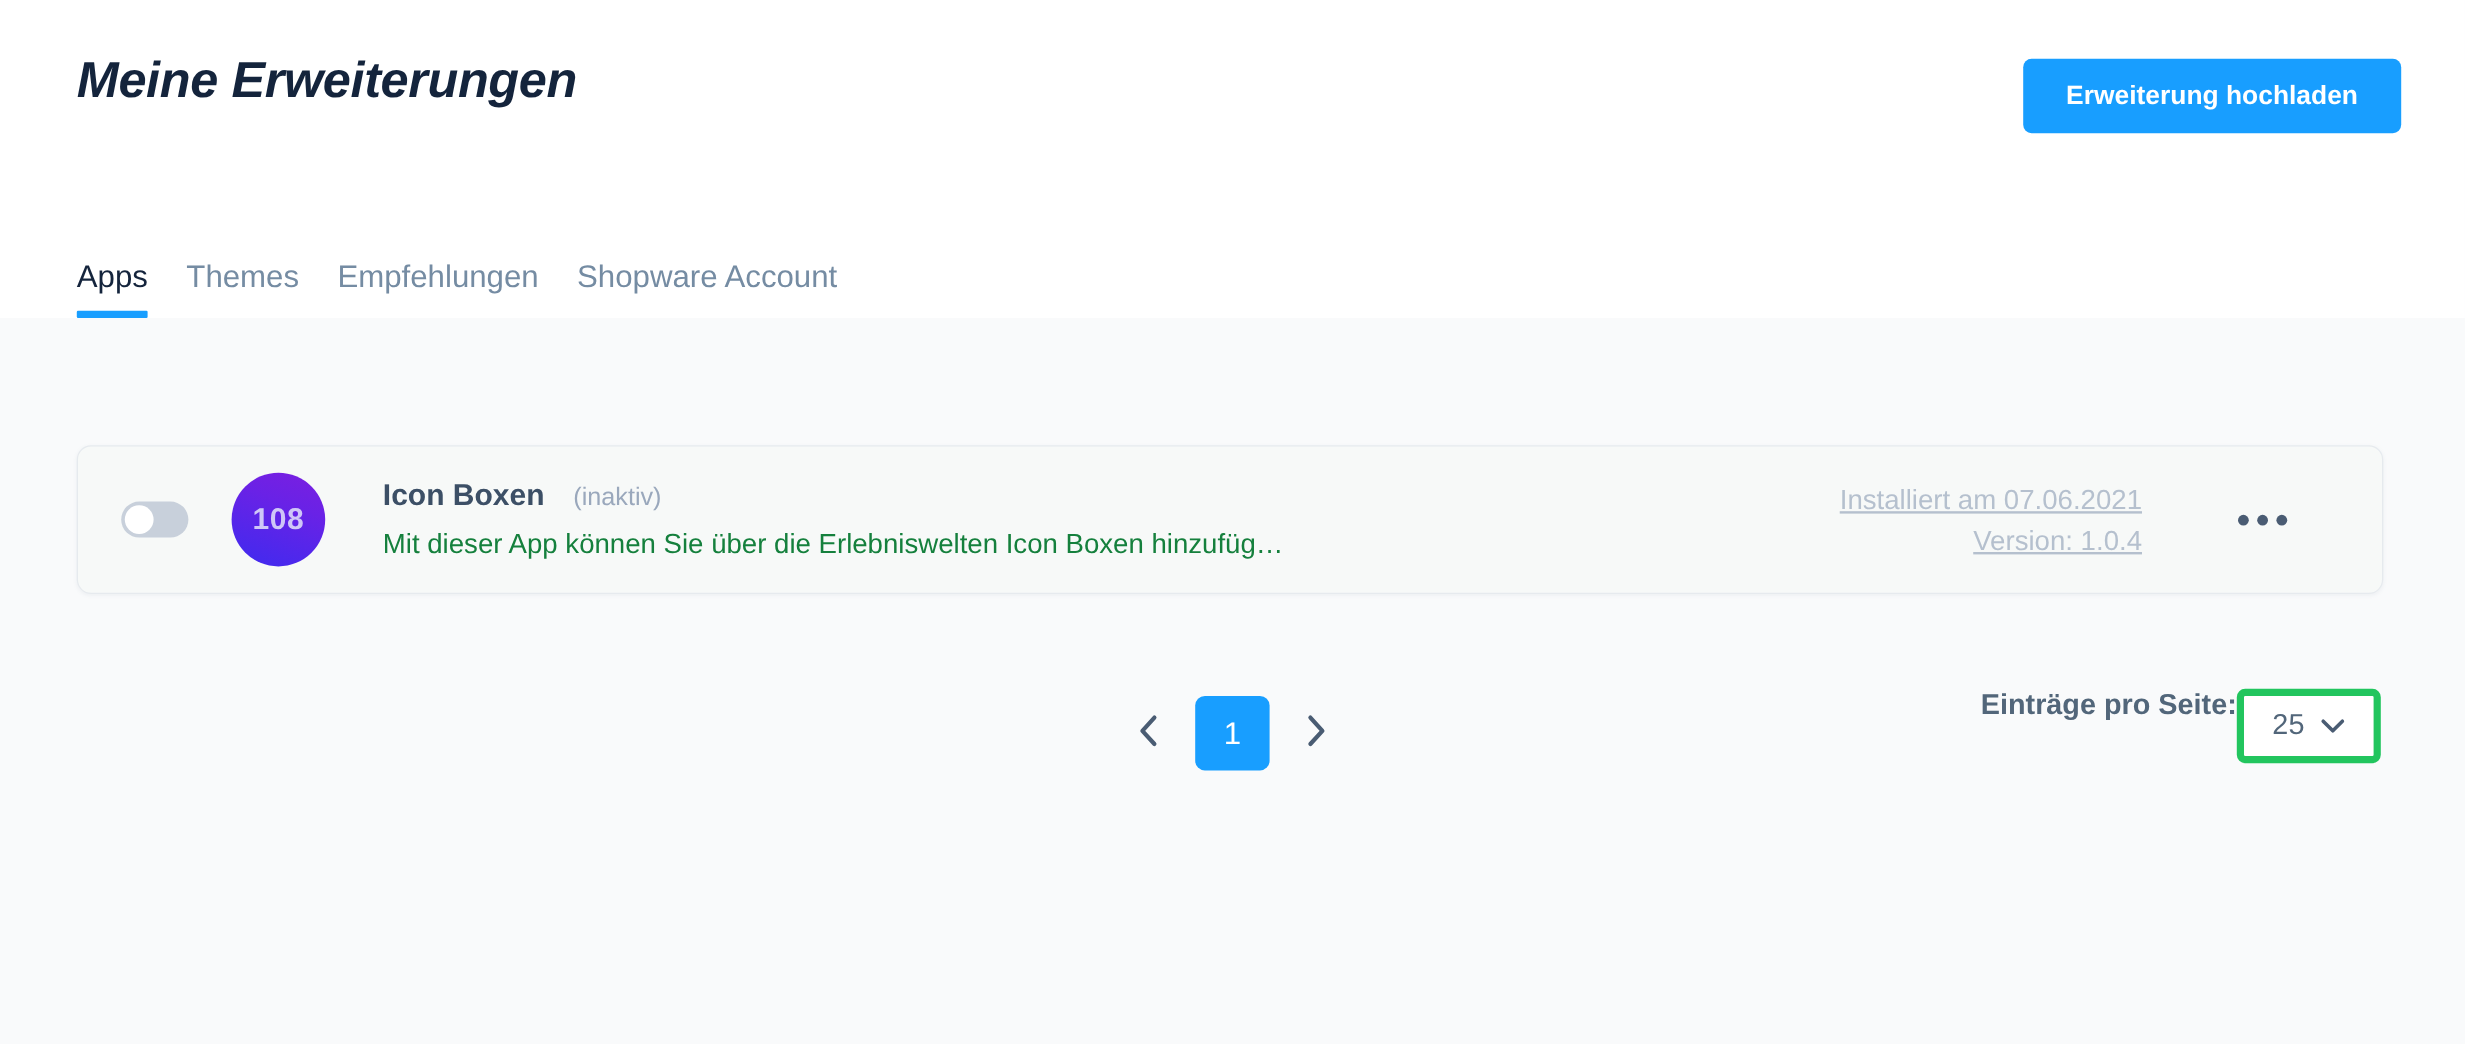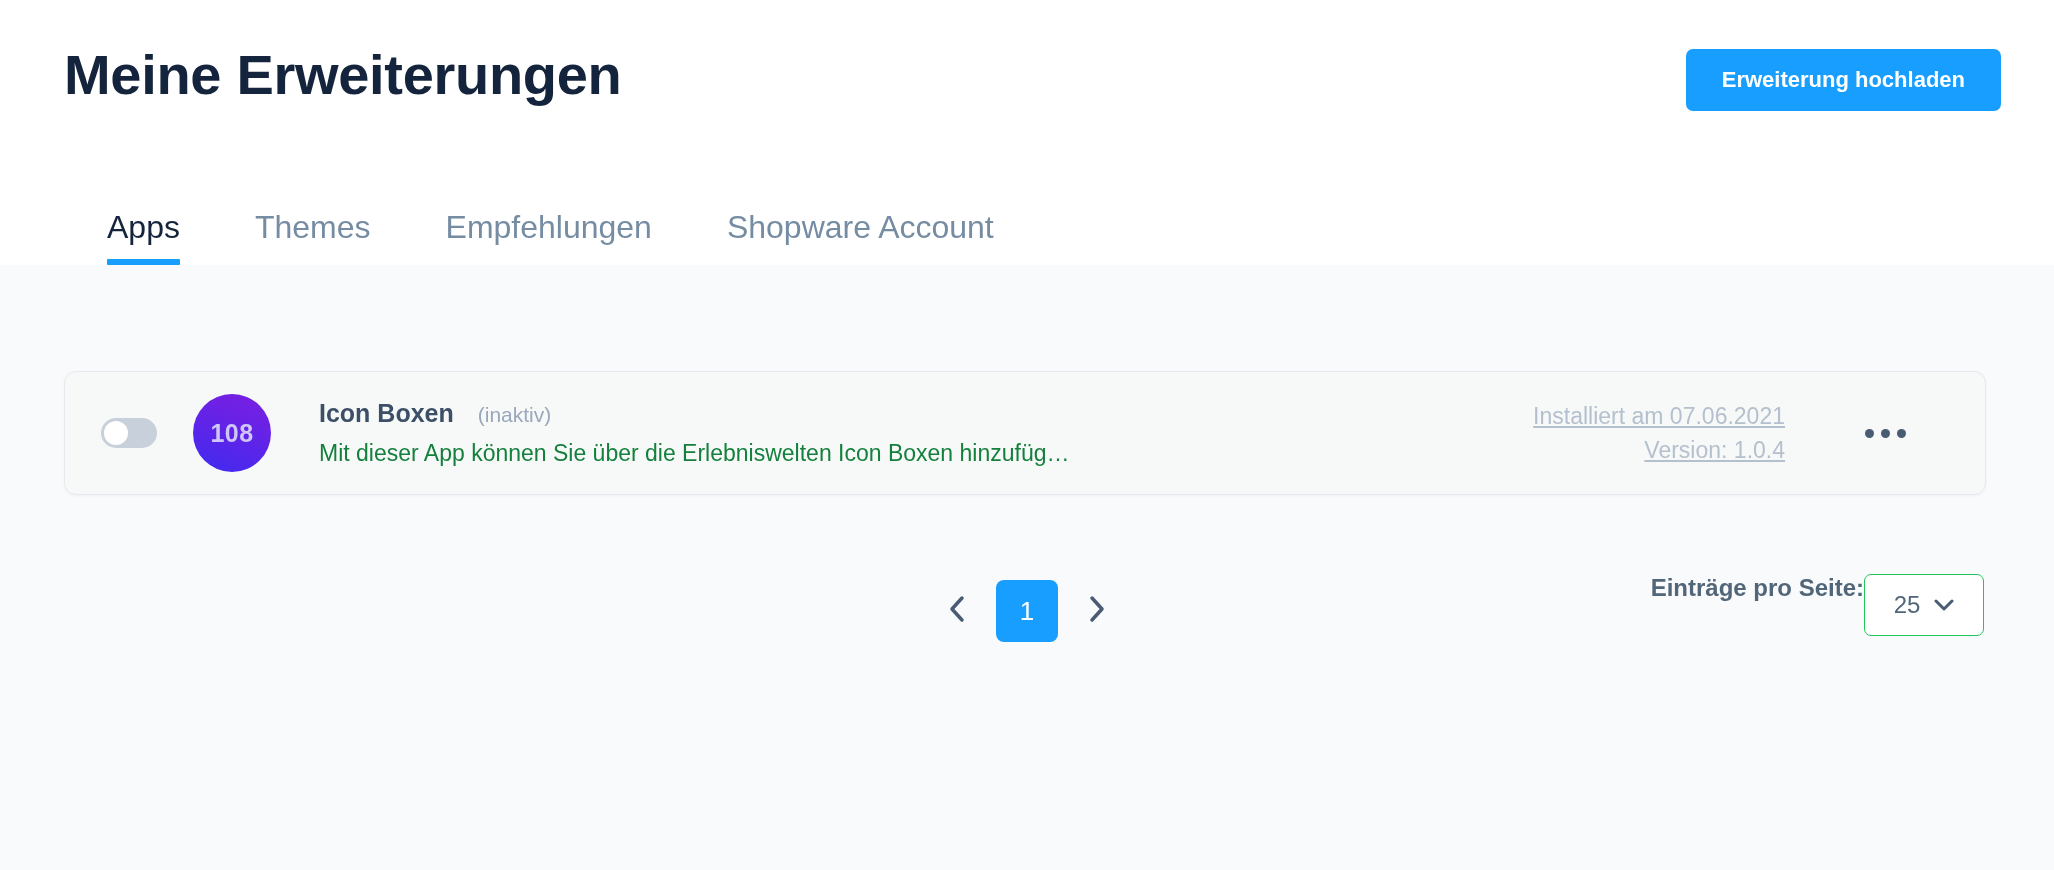--- a/index.html
+++ b/index.html
@@ -27,26 +27,27 @@
     left: 0; top: 0;
     width: 2054px;
     height: 265px;
     background: #FFFFFF;
     box-sizing: border-box;
   }
   .page-title {
     position: absolute;
     left: 64px;
     top: 44px;
-    font-size: 56px;
+    font-size: 42px;
     font-weight: bold;
     color: #14243C;
     letter-spacing: -0.3px;
     line-height: 1.1;
     white-space: nowrap;
+    font-style: italic;
   }
   .upload-button {
     position: absolute;
     right: 53px;
     top: 49px;
     height: 62px;
     padding: 0 36px;
     background: #189EFF;
     color: #FFFFFF;
     border: none;
@@ -65,27 +66,26 @@
   .tabs {
     position: absolute;
     left: 64px;
     bottom: 0;
     display: flex;
     align-items: flex-end;
     gap: 0;
   }
   .tab {
     position: relative;
-    font-size: 32px;
+    font-size: 26px;
     color: #758CA3;
     padding: 0 16px 22px 16px;
     cursor: pointer;
     white-space: nowrap;
     line-height: 1;
-    margin-left: 43px;
   }
   .tab:first-child { padding-left: 0; }
   .tab.active {
     color: #14243C;
     font-weight: normal;
   }
   .tab.active::after {
     content: "";
     position: absolute;
     left: 0;
@@ -316,21 +316,21 @@
     font-size: 24px;
     font-weight: bold;
     color: #52667A;
     white-space: nowrap;
   }
   .per-page-select {
     height: 62px;
     min-width: 120px;
     padding: 0 22px;
     background: #FFFFFF;
-    border: 1px solid #22c55e;
+    border: 6px solid #22c55e;
     border-radius: 7px;
     display: flex;
     align-items: center;
     justify-content: center;
     gap: 14px;
     font-size: 24px;
     color: #52667A;
     cursor: pointer;
     box-sizing: border-box;
   }

